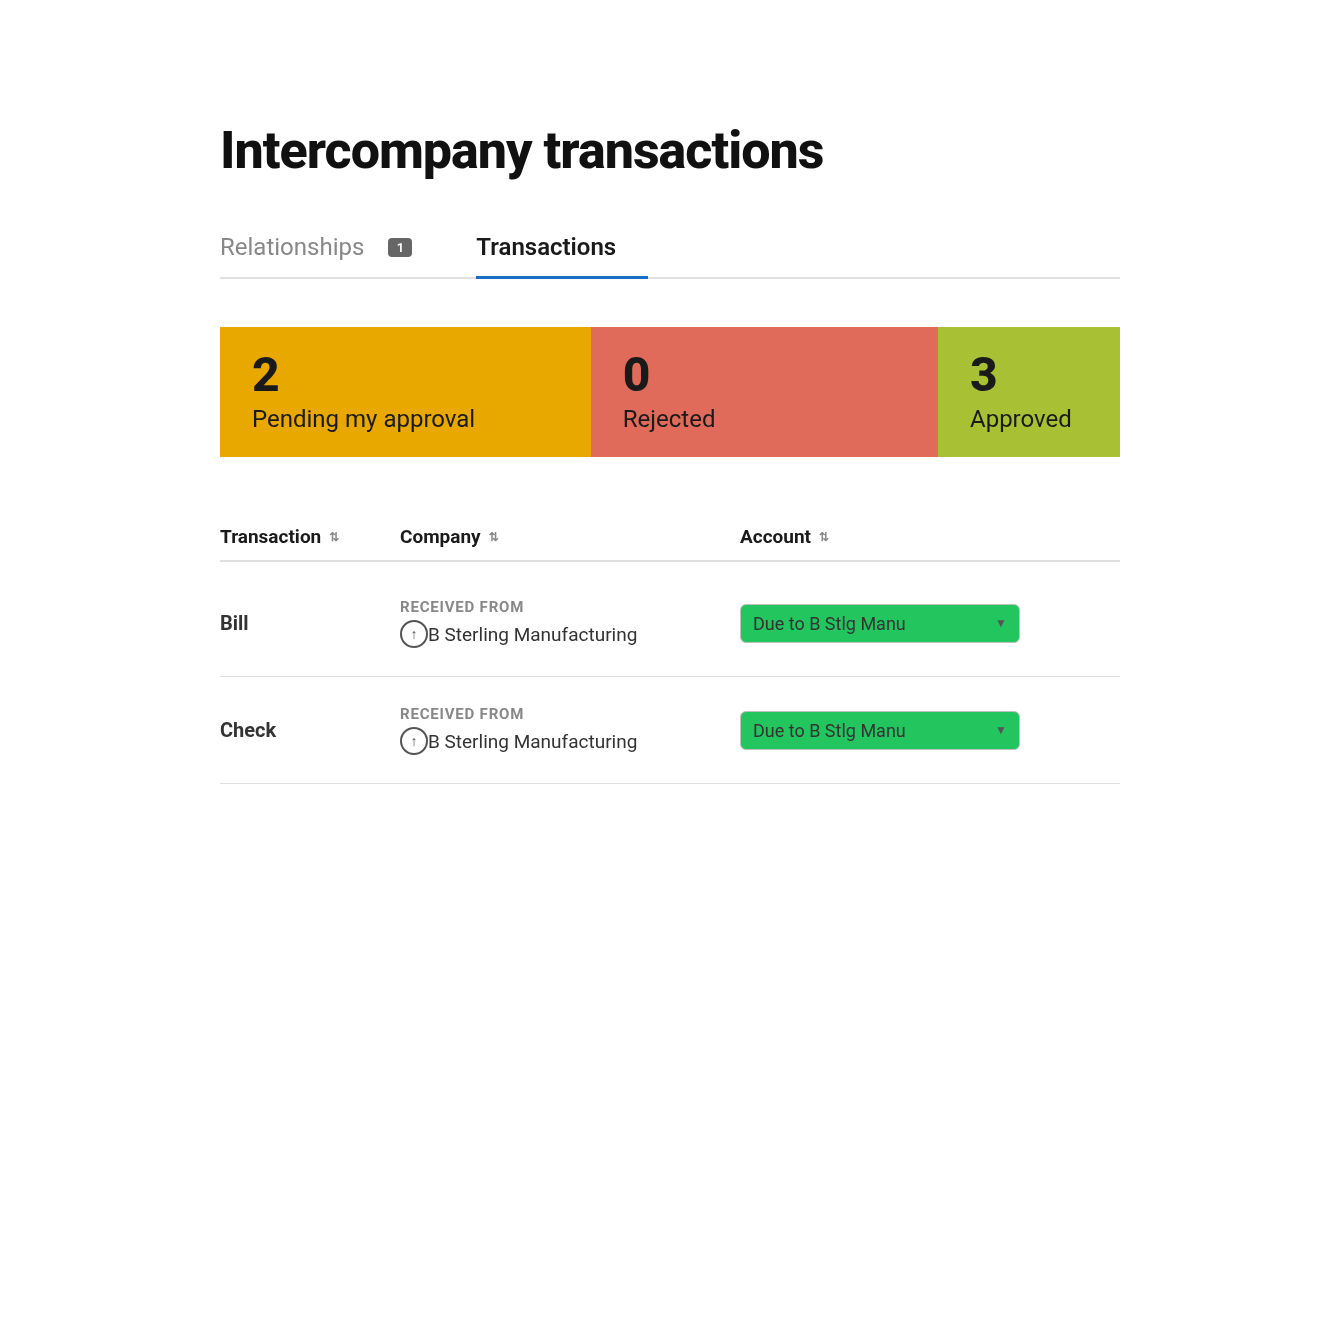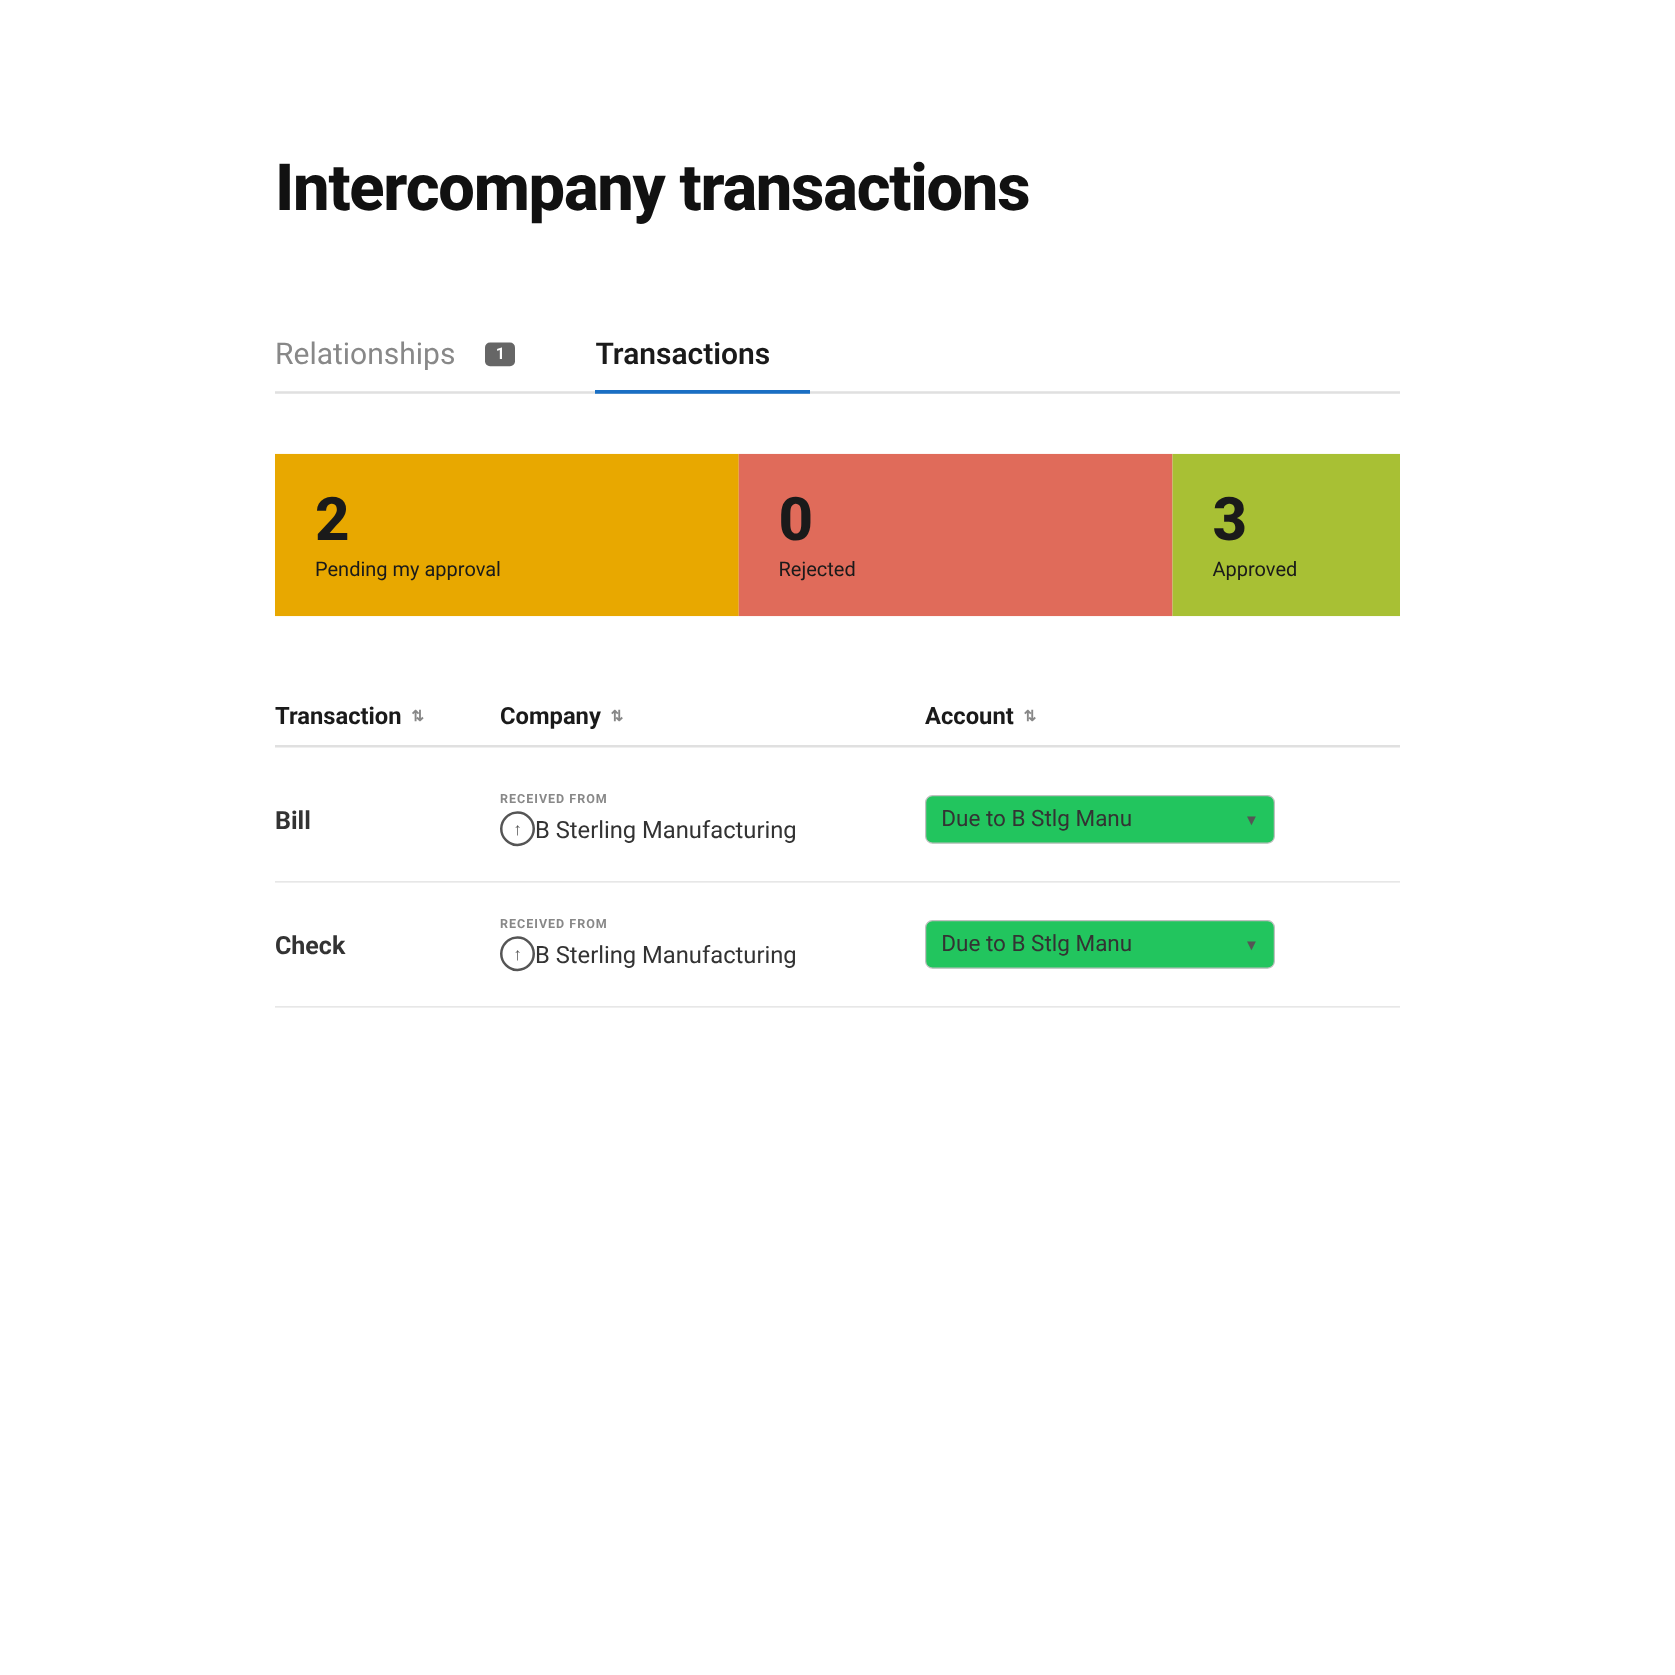--- a/index.html
+++ b/index.html
@@ -8,21 +8,21 @@
       background: #ffffff;
       color: #1a1a1a;
       min-height: 1340px;
       padding: 120px 220px 60px 220px;
     }
 
     .page-title {
       font-size: 52px;
       font-weight: 800;
       color: #111111;
-      margin-bottom: 76px;
+      margin-bottom: 40px;
       letter-spacing: -1px;
     }
 
     .tabs {
       display: flex;
       gap: 0;
       border-bottom: 2px solid #e0e0e0;
       margin-bottom: 48px;
     }
 
@@ -97,21 +97,21 @@
 
     .stat-number {
       font-size: 48px;
       font-weight: 800;
       color: #1a1a1a;
       line-height: 1;
       margin-bottom: 6px;
     }
 
     .stat-label {
-      font-size: 16px;
+      font-size: 24px;
       color: #1a1a1a;
       font-weight: 400;
     }
 
     .table-container {
       width: 100%;
     }
 
     .table-header {
       display: grid;
@@ -149,21 +149,21 @@
       font-weight: bold;
     }
 
     .cell-company {
       display: flex;
       flex-direction: column;
       gap: 4px;
     }
 
     .received-from-label {
-      font-size: 10px;
+      font-size: 15px;
       font-weight: 700;
       color: #888888;
       letter-spacing: 0.8px;
       text-transform: uppercase;
     }
 
     .company-name-row {
       display: flex;
       align-items: center;
       font-size: 19px;

